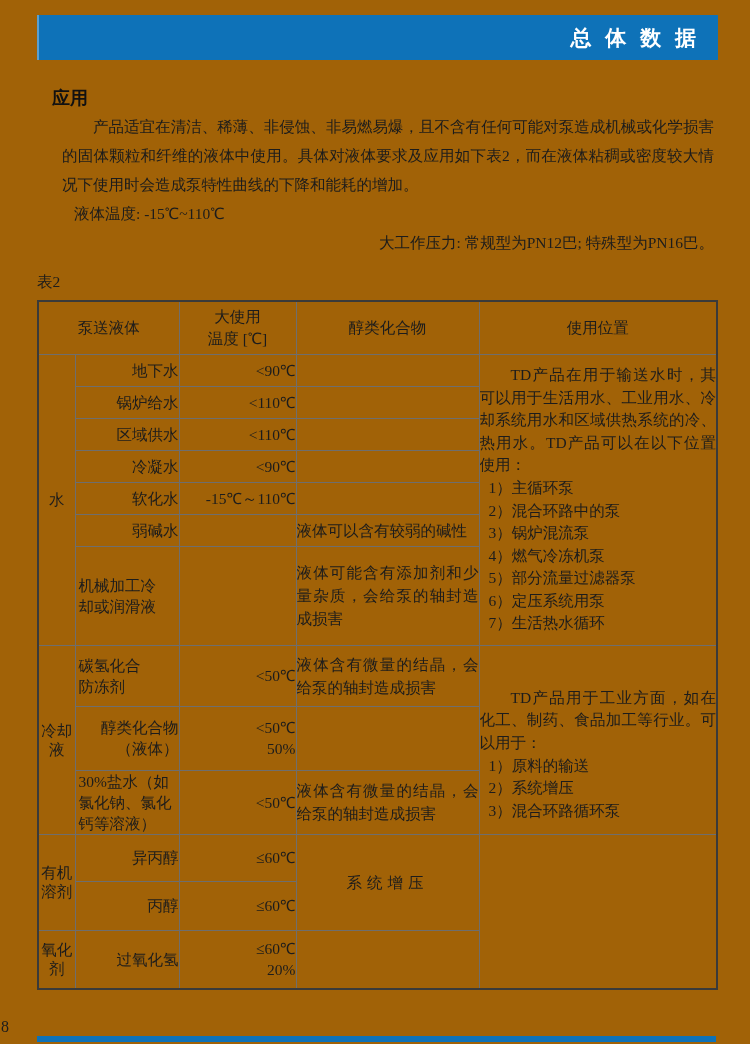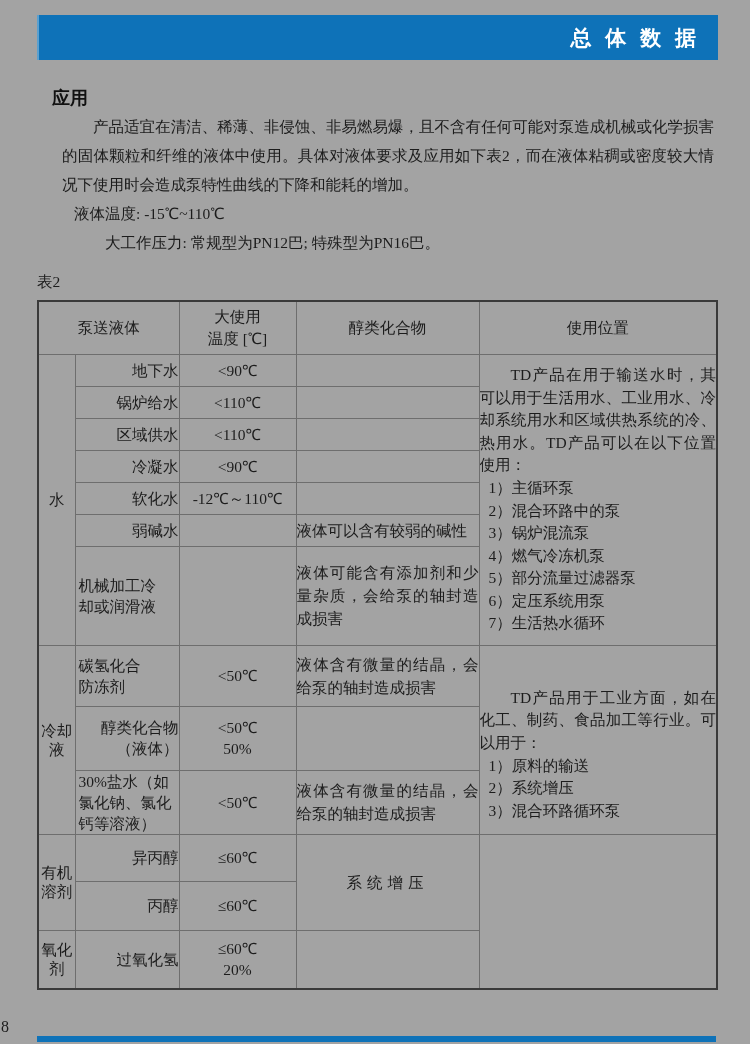--- a/index.html
+++ b/index.html
@@ -1,31 +1,31 @@
 <!DOCTYPE html>
 <html><head>
 <meta charset="utf-8">
 <style>
   html,body{margin:0;padding:0;background:#ffffff;}
   body{width:750px;height:1044px;position:relative;font-family:"Liberation Serif",serif;color:#1c1c1c;}
-  .page{position:relative;width:750px;height:1044px;overflow:hidden;background:#a3a3a3;}
+  .page{position:relative;width:750px;height:1044px;overflow:hidden;background:#a16207;}
 
   
   .titlebar{position:absolute;left:37px;top:15px;width:679px;height:45px;background:#0e72b8;
             border-left:2px solid #5aa0d0;}
   .titlebar .t{display:block;line-height:45px;text-align:right;padding-right:18px;color:#ffffff;
                font-family:"Liberation Sans",sans-serif;font-weight:bold;font-size:21px;letter-spacing:4px;}
 
   
   .apphead{position:absolute;left:52px;top:86px;font-family:"Liberation Sans",sans-serif;
            font-weight:bold;font-size:18px;color:#111;}
   .intro{position:absolute;left:62px;top:112px;width:652px;font-size:15.5px;line-height:29px;}
   .intro .para{text-indent:2em;text-align:justify;}
   .intro .line1{margin-left:12px;}
-  .intro .line2{margin-left:43px;}
+  .intro .line2{margin-left:43px;text-align:right;}
 
   
   .tcaption{position:absolute;left:37px;top:272px;width:679px;text-align:left;font-size:15.5px;}
   table.main{position:absolute;left:37px;top:300px;width:679px;border-collapse:collapse;
              table-layout:fixed;font-size:15.5px;}
   table.main td,table.main th{border:1px solid #6e6e6e;padding:0;font-weight:normal;
              vertical-align:middle;overflow:hidden;}
   table.main{border:2px solid #3a3a3a;}
 
   col.c1{width:37px;}col.c2{width:104px;}col.c3{width:117px;}col.c4{width:183px;}col.c5{width:238px;}
@@ -34,21 +34,21 @@
   tr.h32{height:32px;}
   tr.hmach{height:99px;}
   tr.hc1{height:61px;}tr.hc2{height:64px;}tr.hc3{height:63px;}
   tr.ho1{height:47px;}tr.ho2{height:49px;}
   tr.hox{height:59px;padding-left:43px;}
 
   th.hd{text-align:center;line-height:22px;}
   td.group{text-align:center;line-height:19px;padding:0 9px;word-break:break-all;}
   td.name{text-align:right;white-space:pre-line;line-height:21px;padding:2px 6px;}
   td.name.al{text-align:left;padding-left:3px;}
-  td.temp{text-align:center;white-space:pre-line;line-height:21px;margin-top:28px;}
+  td.temp{text-align:right;white-space:pre-line;line-height:21px;margin-top:28px;}
   td.char{padding:4px 9px;text-align:justify;line-height:23px;}
   td.char.center{text-align:center;letter-spacing:5px;}
   td.loc{vertical-align:top;padding:10px 9px 0 9px;line-height:22.6px;}
   td.loc .intro-p{text-indent:2em;text-align:justify;}
   td.loc .list{white-space:pre-line;padding-left:9px;}
   td.loc.padtop{padding-top:30px;}
 
   
   .pagenum{position:absolute;left:1px;top:1018px;font-size:16px;}
   .footbar{position:absolute;left:37px;top:1036px;width:679px;height:6px;background:#0e72b8;}
@@ -116,21 +116,21 @@
       <td class="temp">&lt;110℃</td>
       <td class="char"></td>
     </tr>
     <tr class="h32">
       <td class="name">冷凝水</td>
       <td class="temp">&lt;90℃</td>
       <td class="char"></td>
     </tr>
     <tr class="h32">
       <td class="name">软化水</td>
-      <td class="temp">-12℃～110℃</td>
+      <td class="temp">-15℃～110℃</td>
       <td class="char"></td>
     </tr>
     <tr class="h32">
       <td class="name">弱碱水</td>
       <td class="temp"></td>
       <td class="char">液体可以含有较弱的碱性</td>
     </tr>
     <tr class="hmach">
       <td class="name al">机械加工冷
 却或润滑液</td>

